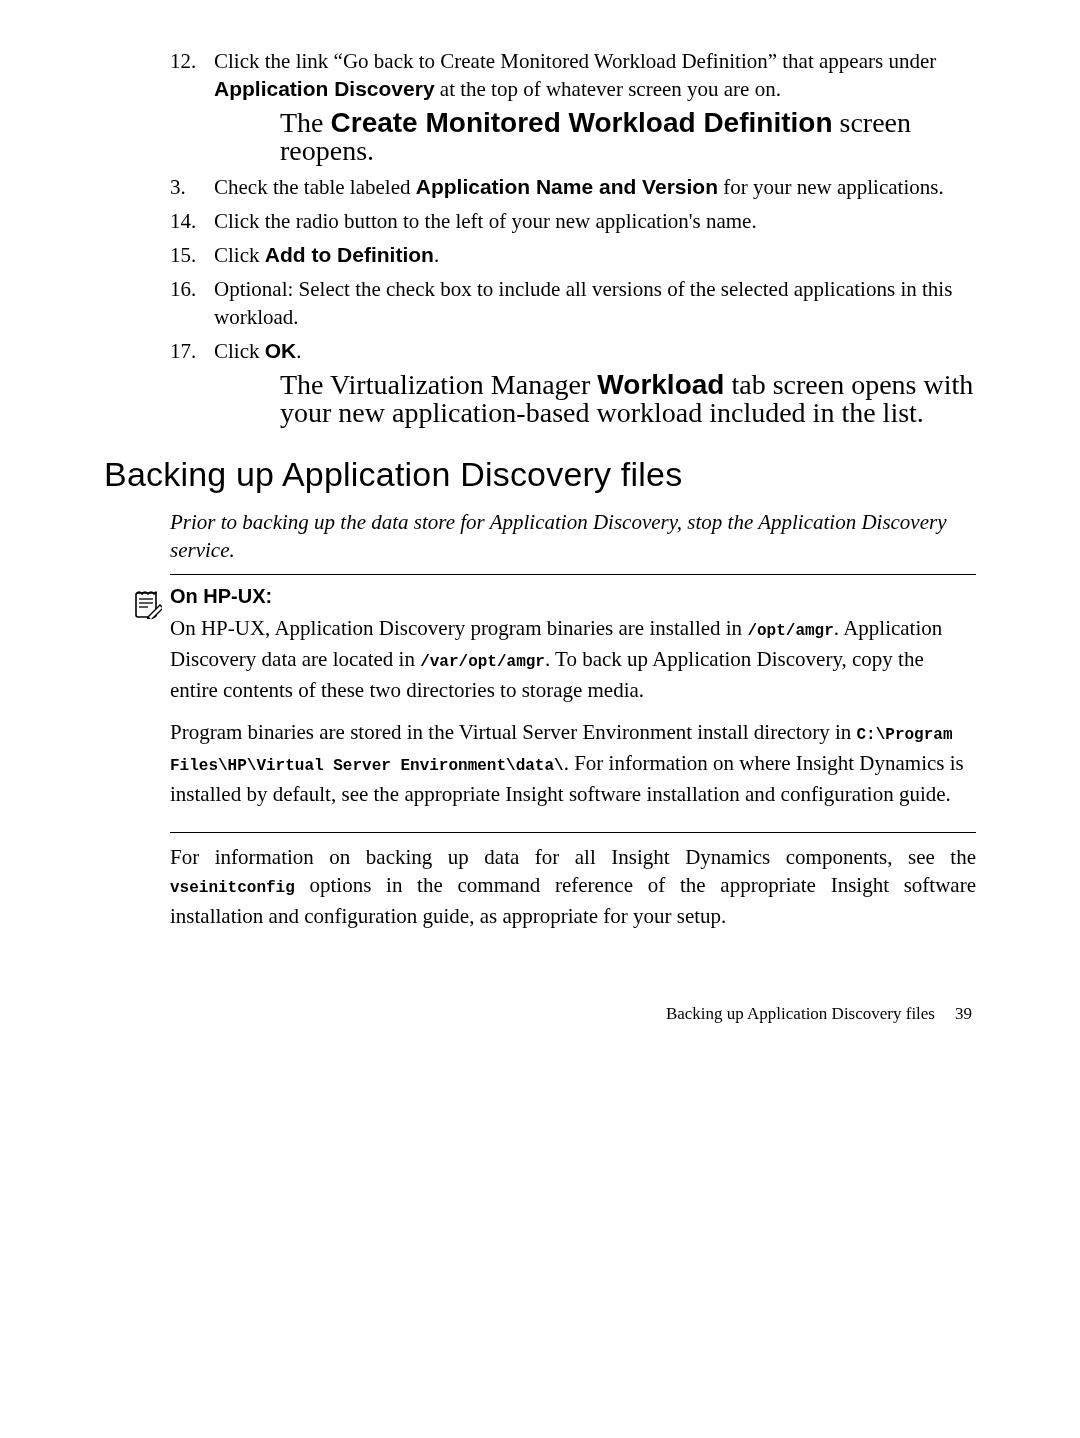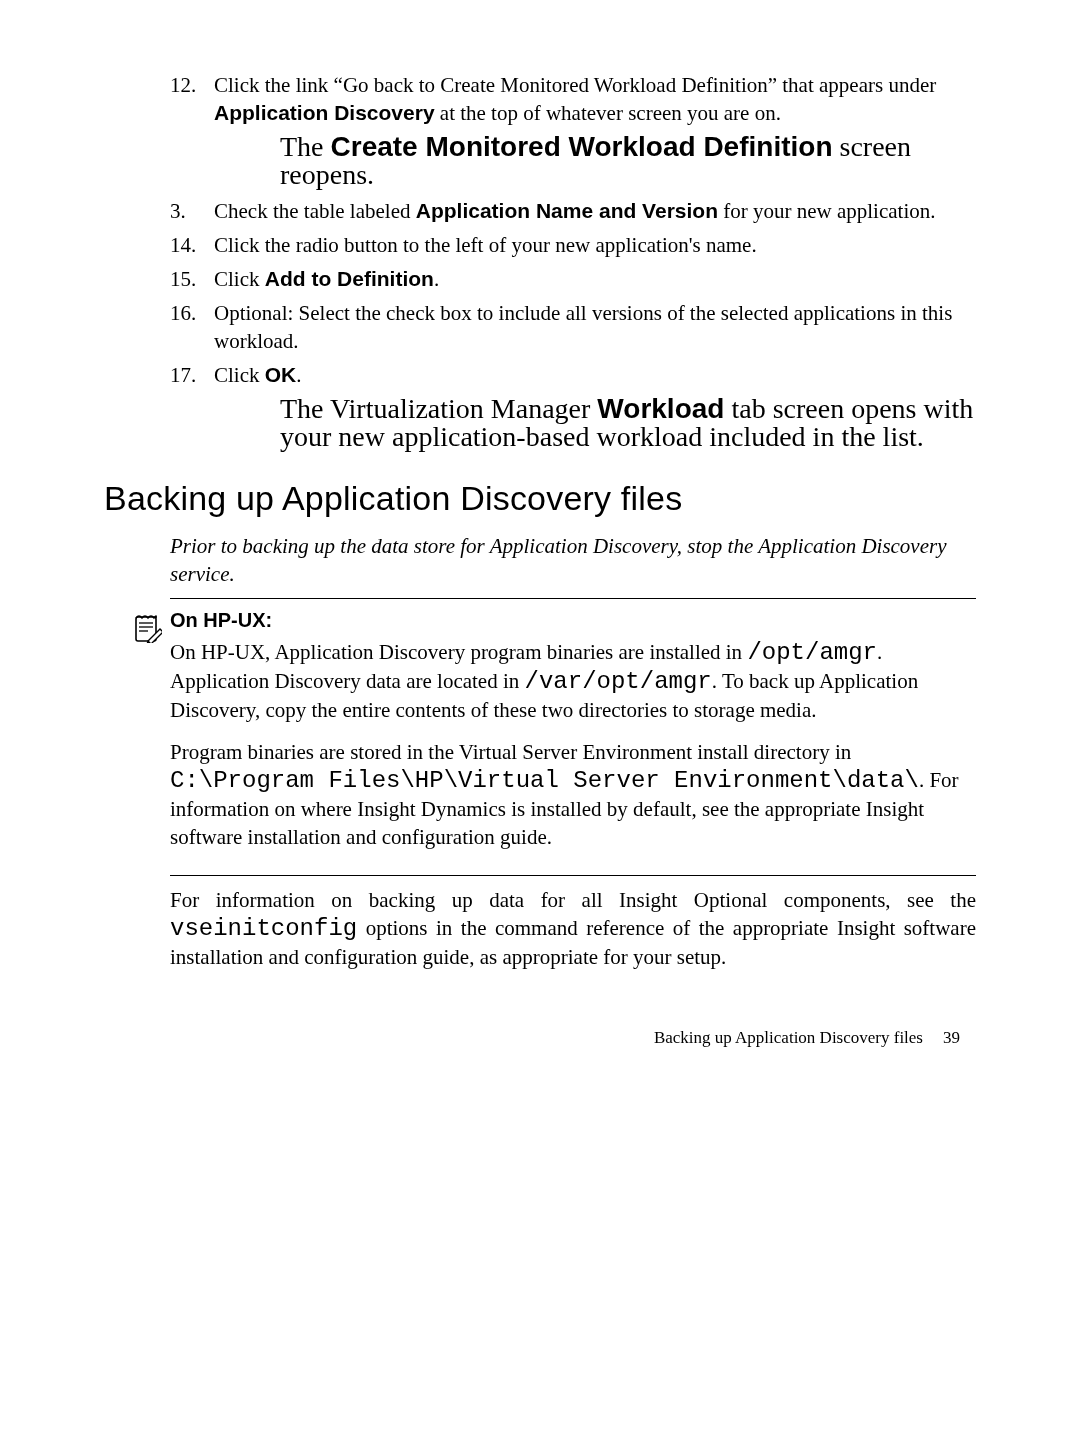--- a/index.html
+++ b/index.html
@@ -11,21 +11,20 @@
     background: #ffffff;
     font-family: "Palatino Linotype", "Book Antiqua", Palatino, serif;
     color: #000;
   }
   .page {
     position: relative;
     width: 1080px;
     height: 1072px;
     box-sizing: border-box;
     padding: 47px 104px 0 104px;
-    margin-top: 24px;
   }
   .ol-wrap {
     margin-left: 66px;
   }
   .item {
     display: flex;
     align-items: flex-start;
     margin-bottom: 6px;
   }
   .num {
@@ -87,24 +86,24 @@
     font-family: Arial, Helvetica, sans-serif;
     font-weight: bold;
     font-size: 20px;
     margin-bottom: 6px;
   }
   .note-p {
     font-size: 21px;
     line-height: 28px;
     margin-bottom: 14px;
   }
-  .mono { font-family: "Courier New", Courier, monospace; font-size: 24px; }
+  .mono { font-family: "Courier New", Courier, monospace; font-size: 16px; font-weight: bold; }
   .footer {
     position: absolute;
-    right: 120px;
+    right: 108px;
     bottom: 48px;
     font-size: 17px;
     font-family: "Palatino Linotype", Palatino, serif;
   }
   .footer .pn { margin-left: 20px; }
 </style>
 </head>
 <body>
 
 <div class="page">
@@ -117,21 +116,21 @@
         <span>Click the link “Go back to Create Monitored Workload Definition” that appears under </span><span class="bold-sans">Application Discovery</span><span> at the top of whatever screen you are on.</span>
       </div>
     </div>
     <div class="indent-para">
       <span>The </span><span class="bold-sans">Create Monitored Workload Definition</span><span> screen reopens.</span>
     </div>
 
     <div class="item">
       <div class="num">3.</div>
       <div class="txt">
-        <span>Check the table labeled </span><span class="bold-sans">Application Name and Version</span><span> for your new application.</span>
+        <span>Check the table labeled </span><span class="bold-sans">Application Name and Version</span><span> for your new applications.</span>
       </div>
     </div>
 
     <div class="item">
       <div class="num">14.</div>
       <div class="txt">Click the radio button to the left of your new application's name.</div>
     </div>
 
     <div class="item">
       <div class="num">15.</div>
@@ -180,21 +179,21 @@
         <div class="note-p">
           <span>On HP-UX, Application Discovery program binaries are installed in </span><span class="mono">/opt/amgr</span><span>. Application Discovery data are located in </span><span class="mono">/var/opt/amgr</span><span>. To back up Application Discovery, copy the entire contents of these two directories to storage media.</span>
         </div>
         <div class="note-p">
           <span>Program binaries are stored in the Virtual Server Environment install directory in </span><span class="mono">C:\Program Files\HP\Virtual Server Environment\data\</span><span>. For information on where Insight Dynamics is installed by default, see the appropriate Insight software installation and configuration guide.</span>
         </div>
       </div>
     </div>
     <hr class="hr">
     <div class="note-p" style="text-align:justify;">
-      <span>For information on backing up data for all Insight Optional components, see the </span><span class="mono">vseinitconfig</span><span> options in the command reference of the appropriate Insight software installation and configuration guide, as appropriate for your setup.</span>
+      <span>For information on backing up data for all Insight Dynamics components, see the </span><span class="mono">vseinitconfig</span><span> options in the command reference of the appropriate Insight software installation and configuration guide, as appropriate for your setup.</span>
     </div>
   </div>
 
   <div class="footer">
     <span>Backing up Application Discovery files</span><span class="pn">39</span>
   </div>
 
 </div>
 
 </body></html>

